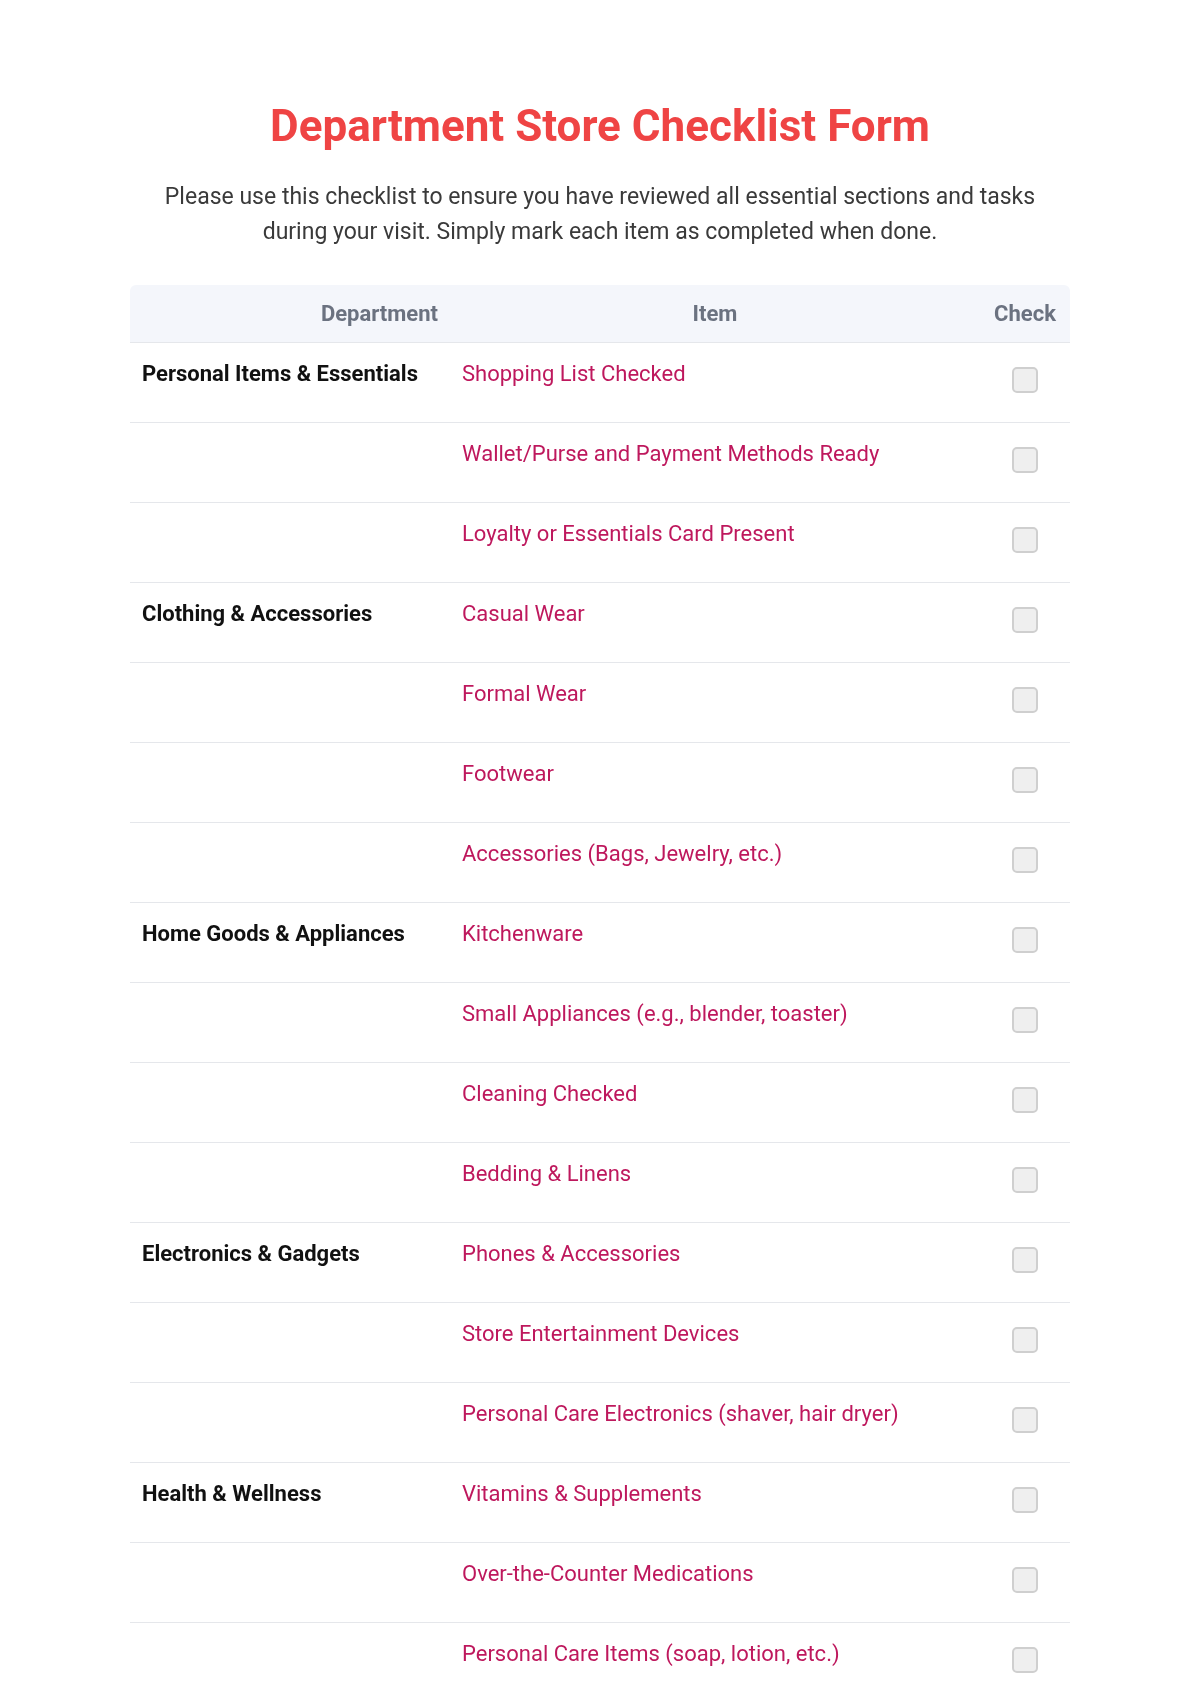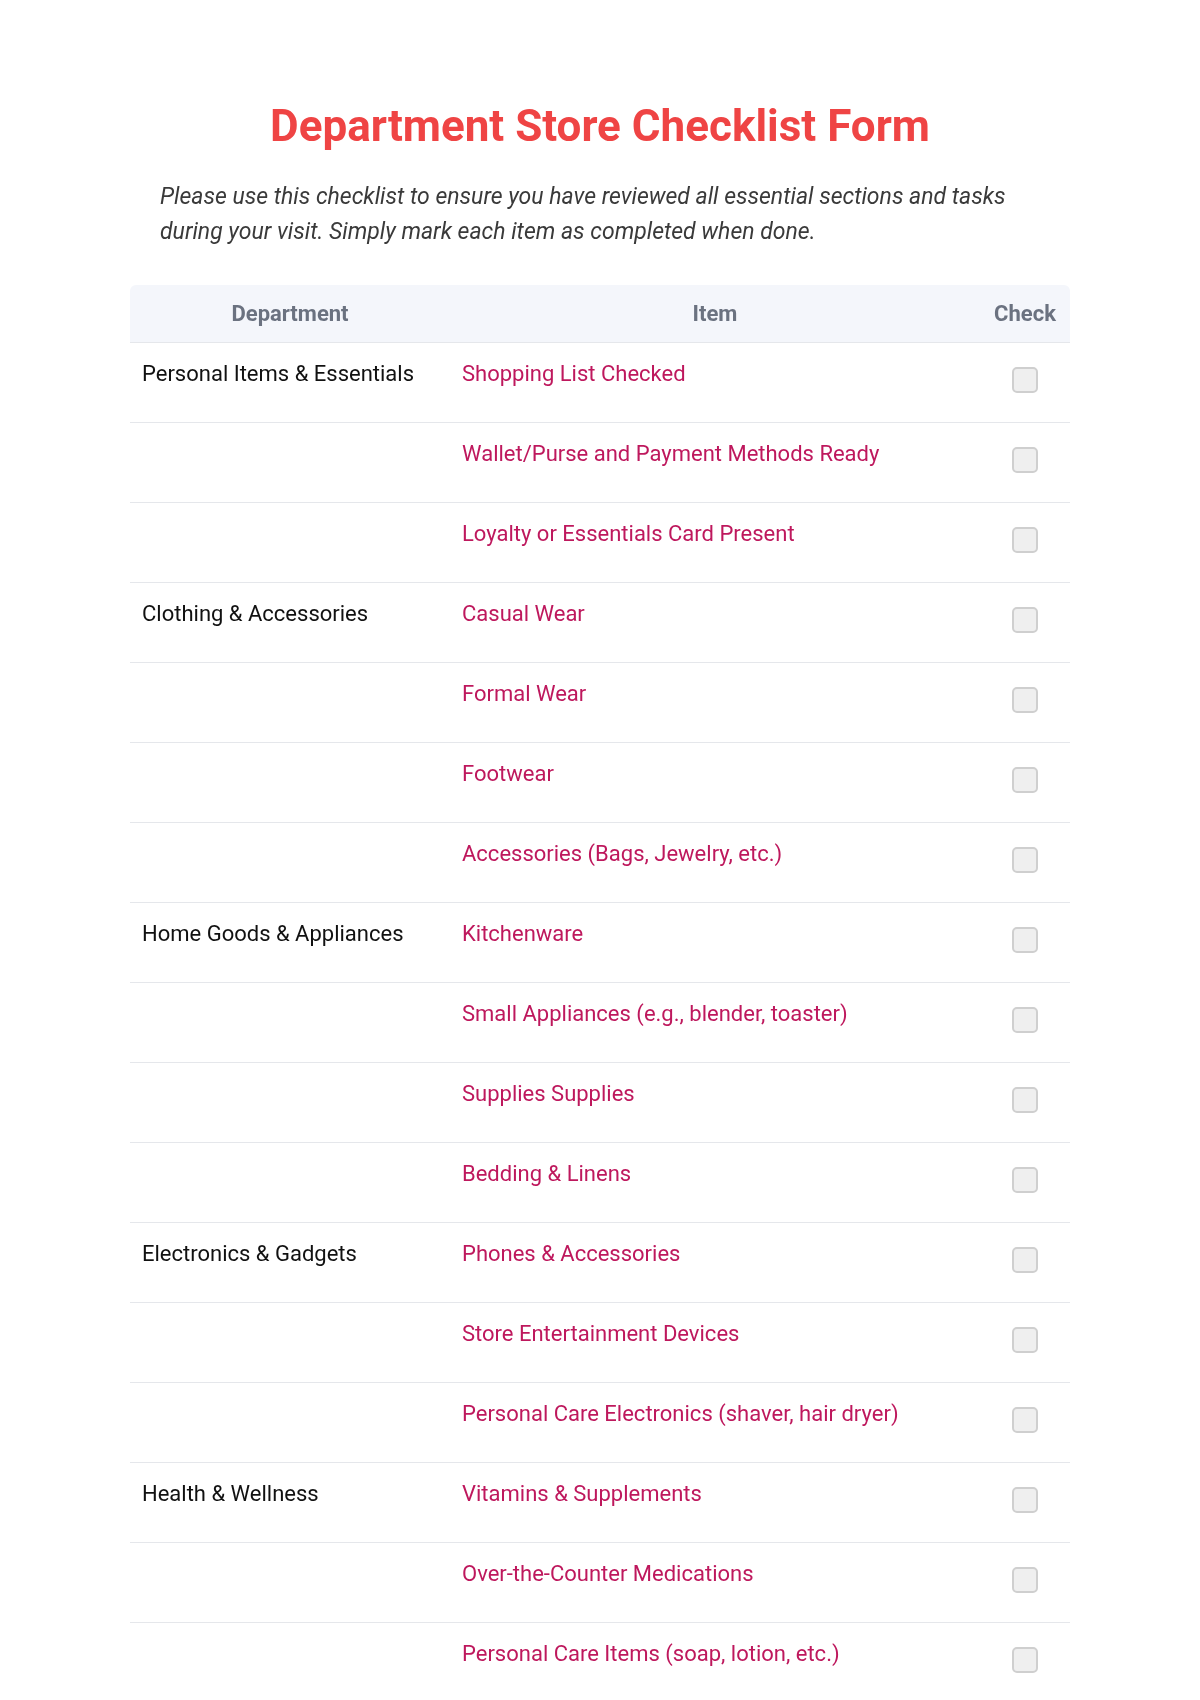--- a/index.html
+++ b/index.html
@@ -17,52 +17,51 @@
     padding: 100px 130px 0 130px;
   }
   h1.title {
     text-align: center;
     font-size: 44px;
     font-weight: 700;
     margin: 0 0 28px 0;
     color: #ef4444;
   }
   p.intro {
-    text-align: left;
+    text-align: center;
     font-size: 23px;
     line-height: 1.5;
     color: #3a3a3a;
     margin: 0 auto 36px auto;
     max-width: 880px;
-    font-style: italic;
   }
   table.checklist {
     width: 100%;
     border-collapse: collapse;
     font-size: 22px;
   }
   table.checklist thead th {
     background: #f4f6fb;
     color: #6b7280;
     font-weight: 700;
     font-size: 22px;
     padding: 16px 12px;
     text-align: center;
     border-bottom: 1px solid #e5e7eb;
   }
-  table.checklist thead th:first-child { border-top-left-radius: 6px; }
+  table.checklist thead th:first-child { border-top-left-radius: 6px; text-align: right; }
   table.checklist thead th:last-child  { border-top-right-radius: 6px; }
   table.checklist tbody td {
     border-bottom: 1px solid #e5e7eb;
     padding: 18px 12px 28px 12px;
     vertical-align: top;
     color: #be185d;
   }
   table.checklist tbody td.dept {
-    font-weight: 400;
+    font-weight: 700;
     color: #111;
     width: 320px;
   }
   table.checklist tbody td.check {
     width: 90px;
     text-align: center;
     vertical-align: middle;
     padding-top: 24px;
     padding-bottom: 24px;
   }
@@ -132,21 +131,21 @@
           <td>Kitchenware</td>
           <td class="check"><span class="checkbox" role="checkbox" aria-checked="false"></span></td>
         </tr>
         <tr>
           <td class="dept"></td>
           <td>Small Appliances (e.g., blender, toaster)</td>
           <td class="check"><span class="checkbox" role="checkbox" aria-checked="false"></span></td>
         </tr>
         <tr>
           <td class="dept"></td>
-          <td>Supplies Supplies</td>
+          <td>Cleaning Checked</td>
           <td class="check"><span class="checkbox" role="checkbox" aria-checked="false"></span></td>
         </tr>
         <tr>
           <td class="dept"></td>
           <td>Bedding &amp; Linens</td>
           <td class="check"><span class="checkbox" role="checkbox" aria-checked="false"></span></td>
         </tr>
         <tr>
           <td class="dept">Electronics &amp; Gadgets</td>
           <td>Phones &amp; Accessories</td>

